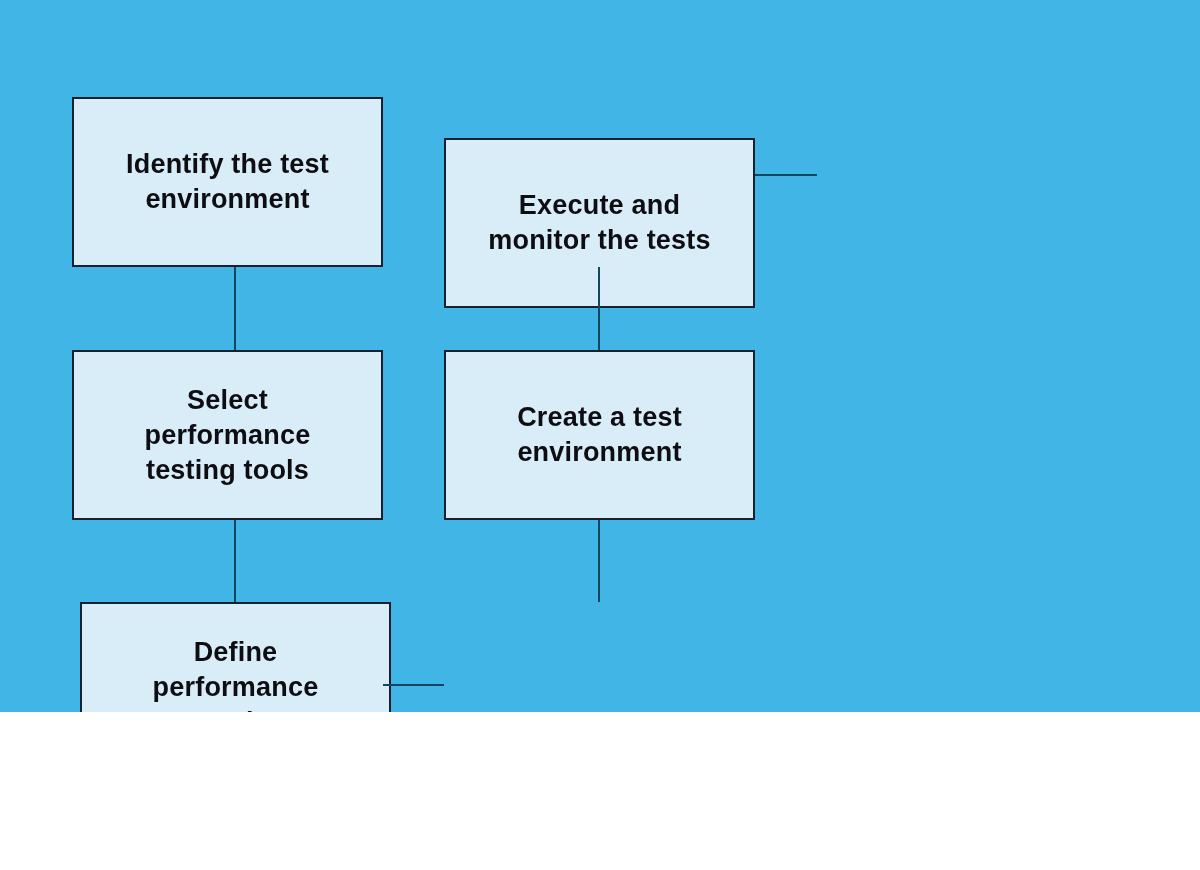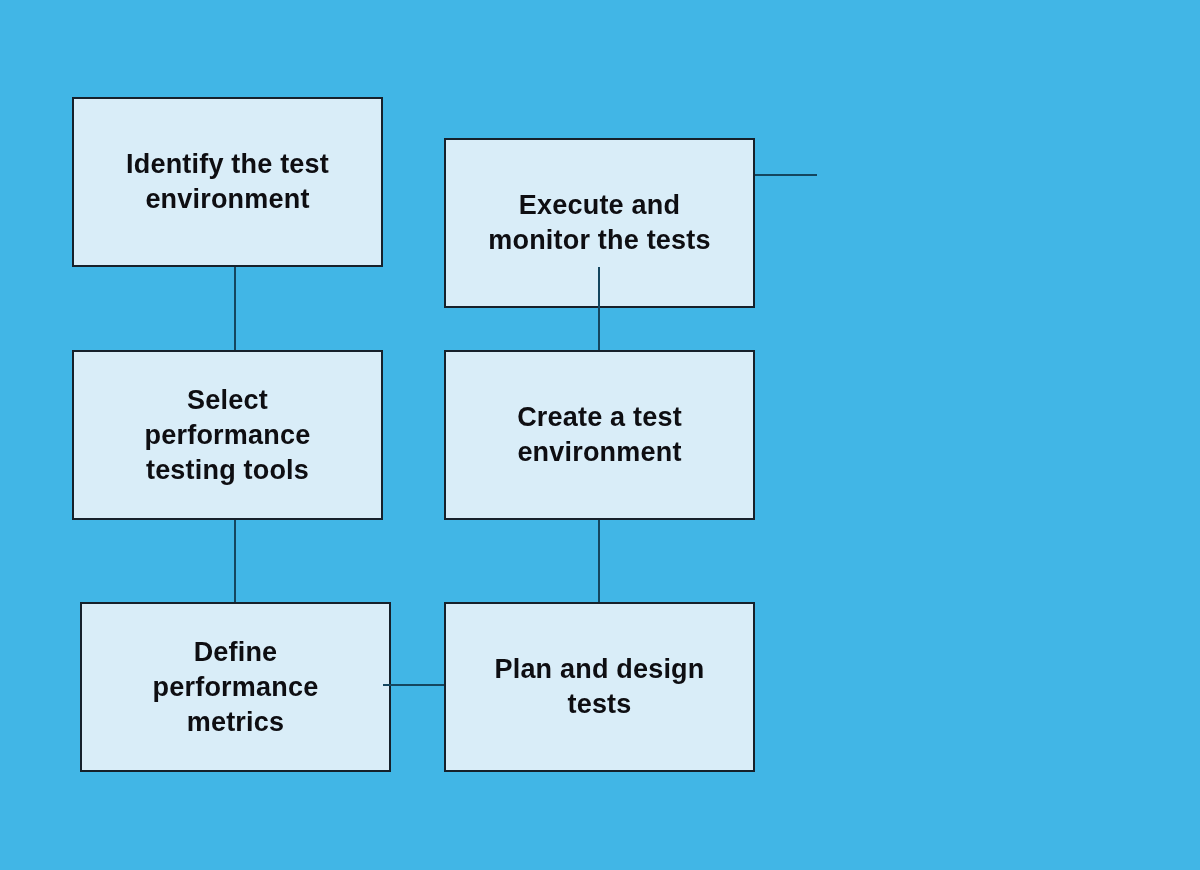--- a/index.html
+++ b/index.html
@@ -10,21 +10,21 @@
     --text: #0e0e12;
   }
   * { box-sizing: border-box; }
   html, body { margin: 0; padding: 0; }
   body {
     font-family: "Liberation Sans", "DejaVu Sans", sans-serif;
   }
   .canvas {
     position: relative;
     width: 1200px;
-    height: 870px;
+    height: 712px;
     background: var(--background);
     overflow: hidden;
   }
   .node {
     position: absolute;
     background: var(--node-fill);
     border: 2px solid var(--node-border);
     display: flex;
     align-items: center;
     justify-content: center;
@@ -71,24 +71,20 @@
     <div class="label">Create a test
 environment</div>
   </div>
 
   <div class="node" style="left:80px; top:602px; width:311px; height:170px;">
     <div class="label">Define
 performance
 metrics</div>
   </div>
 
-  <div class="node" style="left:444px; top:602px; width:311px; height:170px;">
-    <div class="label">Plan and design
-tests</div>
-  </div>
 
   <div class="connector v" style="left:234px; top:267px; height:83px;"></div>
 
   <div class="connector v" style="left:234px; top:520px; height:82px;"></div>
 
   <div class="connector v" style="left:598px; top:267px; height:83px;"></div>
 
   <div class="connector v" style="left:598px; top:520px; height:82px;"></div>
 
   <div class="connector h" style="left:755px; top:174px; width:62px;"></div>

